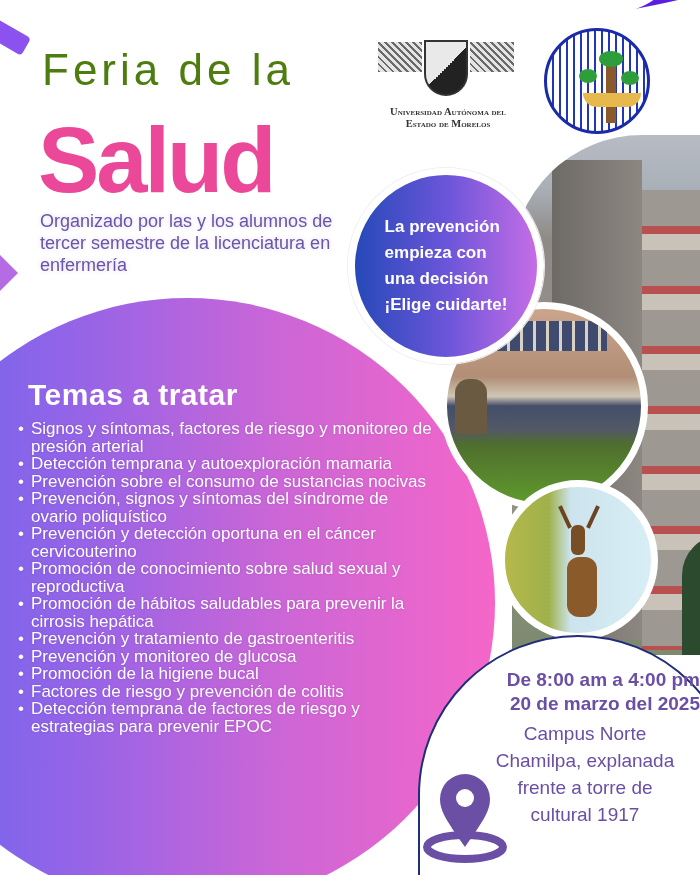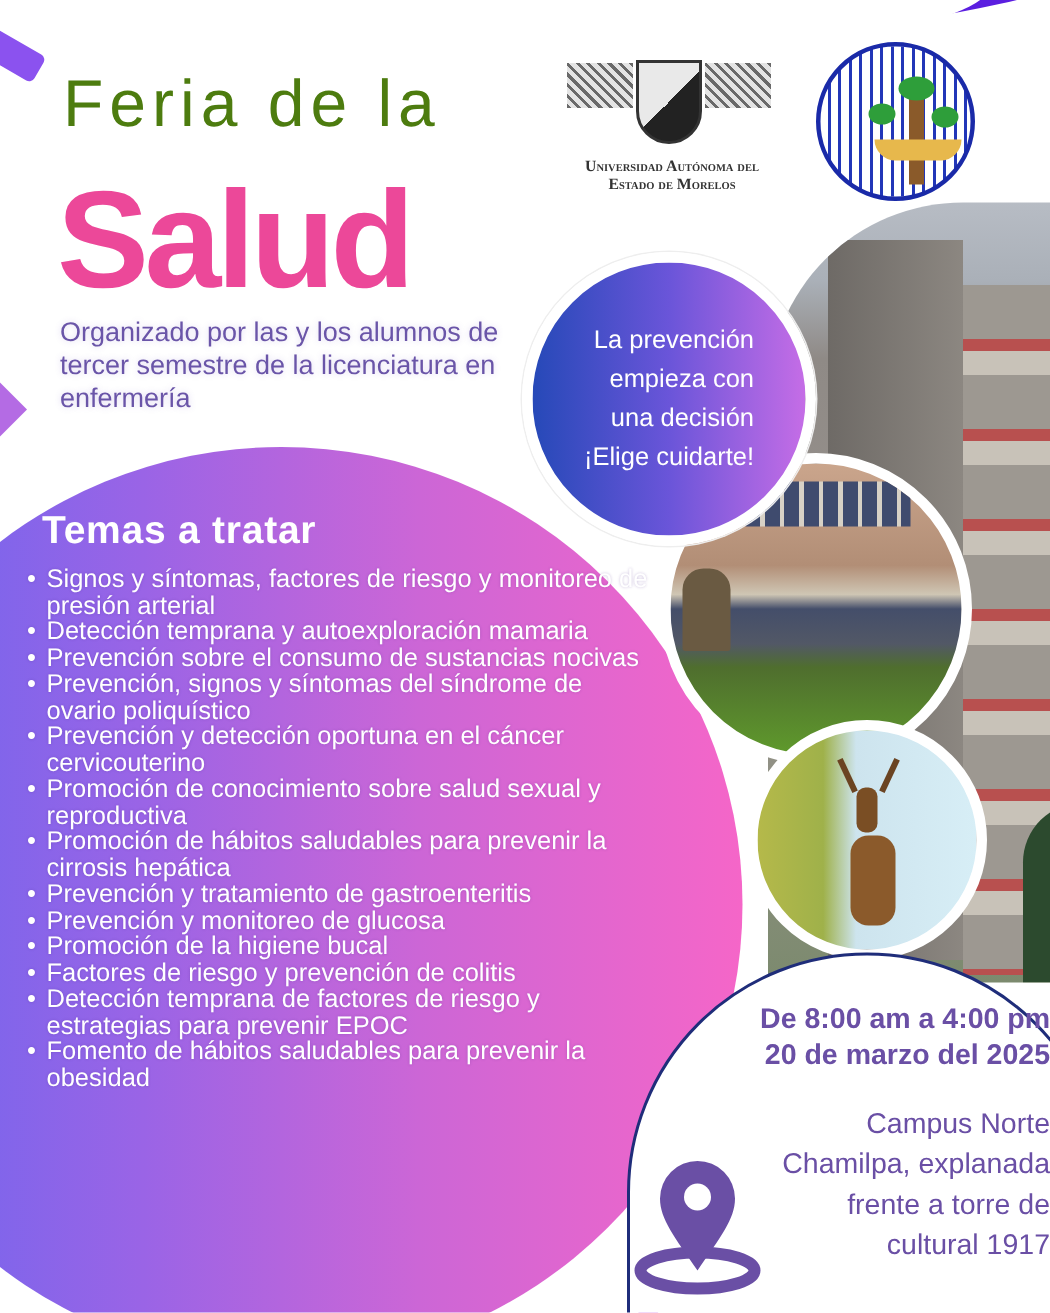--- a/index.html
+++ b/index.html
@@ -23,48 +23,48 @@
   .crest-wing-l { left: 0; } .crest-wing-r { right: 4px; }
   .uaem-text { position: absolute; left: 0; top: 70px; width: 140px; text-align: center; font-family: "Liberation Serif", serif; font-size: 10.5px; line-height: 12px; color: #333; font-variant: small-caps; font-weight: bold; }
 
   .logo-fe { position: absolute; left: 544px; top: 28px; width: 106px; height: 106px; border-radius: 50%; border: 3px solid #1a2aa8; background: repeating-linear-gradient(90deg, #fff 0 5px, #2236b8 5px 7px); overflow: hidden; }
   .fe-inner { position: absolute; left: 12px; top: 12px; right: 12px; bottom: 12px; border-radius: 50%; }
   .fe-tree { position: absolute; left: 47px; top: 20px; width: 10px; height: 60px; background: #8a5a2a; }
   .fe-leaf { position: absolute; width: 18px; height: 14px; background: #2e9e3a; border-radius: 50%; }
   .fe-lamp { position: absolute; left: 24px; top: 50px; width: 58px; height: 14px; background: #e7b84c; border-radius: 0 0 30px 30px; }
 
   .prevention-bubble { position: absolute; left: 348px; top: 168px; width: 196px; height: 196px; border-radius: 50%; background: linear-gradient(90deg, #2649b8 0%, #6a55d9 50%, #c56de6 100%); border: 7px solid #fff; box-shadow: 0 0 0 1px #eee; display: flex; align-items: center; justify-content: center; z-index: 5; }
-  .prevention-text { color: #fff; font-size: 17px; font-weight: normal; text-align: right; line-height: 26px; }
+  .prevention-text { color: #fff; font-size: 17px; font-weight: bold; text-align: left; line-height: 26px; }
 
   .bldg-photo { position: absolute; left: 512px; top: 135px; width: 260px; height: 520px; border-radius: 130px 0 0 0; background: linear-gradient(180deg, #b7bcc4 0%, #aab0b8 10%, #8f8a86 20%, #9a948f 60%, #7c8a6e 100%); overflow: hidden; }
   .bldg-tower { position: absolute; left: 40px; top: 25px; width: 90px; height: 480px; background: linear-gradient(90deg, #6e6a66, #8c8781); }
   .bldg-main { position: absolute; left: 130px; top: 55px; width: 130px; height: 460px; background: repeating-linear-gradient(180deg, #9d9891 0 36px, #b8504f 36px 44px, #c8c2b8 44px 60px); }
   .bldg-tree { position: absolute; left: 170px; top: 400px; width: 80px; height: 120px; background: #2c4a2e; border-radius: 40px 40px 0 0; }
 
   .photo-campus { position: absolute; left: 440px; top: 302px; width: 208px; height: 208px; border-radius: 50%; border: 7px solid #fff; overflow: hidden; background: linear-gradient(180deg, #caa58c 0%, #b28e76 35%, #cfc6b4 45%, #444e6a 50%, #525866 62%, #4f6e2e 70%, #5f9a2c 100%); z-index: 4; }
   .campus-win { position: absolute; left: 50px; top: 12px; width: 110px; height: 30px; background: repeating-linear-gradient(90deg, #3f4b6e 0 10px, #d7d1c6 10px 13px); }
   .campus-statue { position: absolute; left: 8px; top: 70px; width: 32px; height: 55px; background: #6a5a42; border-radius: 14px 14px 2px 2px; }
 
   .photo-deer { position: absolute; left: 498px; top: 480px; width: 160px; height: 160px; border-radius: 50%; border: 7px solid #fff; overflow: hidden; background: linear-gradient(90deg, #b5b94a 0%, #9fb14a 30%, #cde4ee 45%, #d7eef6 100%); z-index: 6; }
   .deer-body { position: absolute; left: 62px; top: 70px; width: 30px; height: 60px; background: #8b5a2b; border-radius: 12px; }
   .deer-head { position: absolute; left: 66px; top: 38px; width: 14px; height: 30px; background: #7a4e24; border-radius: 6px; }
   .deer-antler { position: absolute; top: 18px; width: 4px; height: 24px; background: #6b4422; }
 
   .topics-blob { position: absolute; left: -120px; top: 298px; width: 615px; height: 610px; border-radius: 50%; background: linear-gradient(90deg, #6466f0 0%, #9a64e6 35%, #cc66d6 65%, #f566c8 100%); z-index: 3; }
   .swoosh-bottom { position: absolute; left: 330px; top: 780px; width: 120px; height: 120px; border-radius: 50%; border: 10px solid #c76be6; border-top-color: transparent; border-left-color: transparent; transform: rotate(-20deg); z-index: 2; }
 
   .topics { position: absolute; left: 18px; top: 338px; width: 420px; z-index: 7; color: #fff; }
-  .topics-title { font-size: 26px; font-weight: bold; margin-left: 10px; margin-bottom: 8px; letter-spacing: 0.5px; }
+  .topics-title { font-size: 30px; font-weight: bold; margin-left: 10px; margin-bottom: 8px; letter-spacing: 0.5px; margin-top: 40px; }
   .topics-list { list-style: none; font-size: 17px; line-height: 17.5px; }
   .topics-list li { position: relative; padding-left: 13px; text-shadow: 0 0 2px rgba(80,40,140,0.3); }
   .topics-list li::before { content: "•"; position: absolute; left: 0; top: 0; }
 
   .info-panel { position: absolute; left: 418px; top: 635px; width: 320px; height: 300px; background: #fff; border: 2px solid #1f2d7a; border-radius: 170px 170px 0 0; z-index: 8; }
   .info-bold { position: absolute; left: 460px; top: 668px; width: 240px; text-align: right; font-size: 19px; font-weight: bold; color: #6a4fa5; line-height: 24px; z-index: 9; }
-  .info-place { position: absolute; left: 470px; top: 720px; width: 230px; text-align: right; font-size: 19px; color: #6a4fa5; line-height: 27px; z-index: 9; margin-top: 16px; }
+  .info-place { position: absolute; left: 470px; top: 720px; width: 230px; text-align: center; font-size: 19px; color: #6a4fa5; line-height: 27px; z-index: 9; }
   .pin-icon { position: absolute; left: 420px; top: 765px; width: 90px; height: 100px; z-index: 9; }
 </style>
 </head>
 <body>
 
 <div class="swoosh top-band"></div>
 <div class="swoosh top-band-white"></div>
 <div class="swoosh top-right-pink"></div>
 <div class="swoosh left-bar"></div>
 <div class="swoosh left-tri"></div>
@@ -131,21 +131,20 @@
     <li>Prevención sobre el consumo de sustancias nocivas</li>
     <li>Prevención, signos y síntomas del síndrome de ovario poliquístico</li>
     <li>Prevención y detección oportuna en el cáncer cervicouterino</li>
     <li>Promoción de conocimiento sobre salud sexual y reproductiva</li>
     <li>Promoción de hábitos saludables para prevenir la cirrosis hepática</li>
     <li>Prevención y tratamiento de gastroenteritis</li>
     <li>Prevención y monitoreo de glucosa</li>
     <li>Promoción de la higiene bucal</li>
     <li>Factores de riesgo y prevención de colitis</li>
     <li>Detección temprana de factores de riesgo y estrategias para prevenir EPOC</li>
-    <li>Fomento de hábitos saludables para prevenir la obesidad</li>
   </ul>
 </div>
 
 <div class="info-panel"></div>
 <div class="info-bold">
   <div>De 8:00 am a 4:00 pm</div>
   <div>20 de marzo del 2025</div>
 </div>
 <div class="info-place">
   <div>Campus Norte</div>

